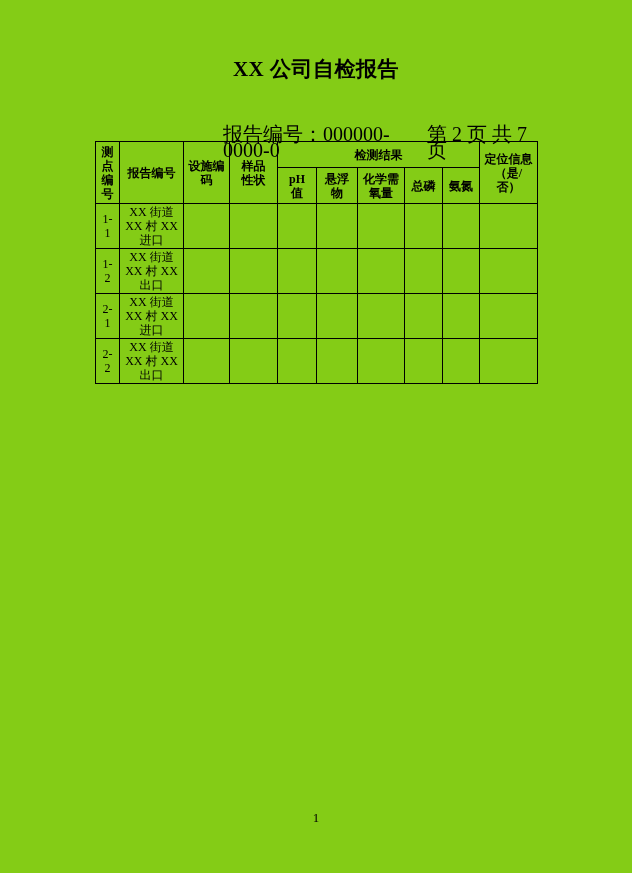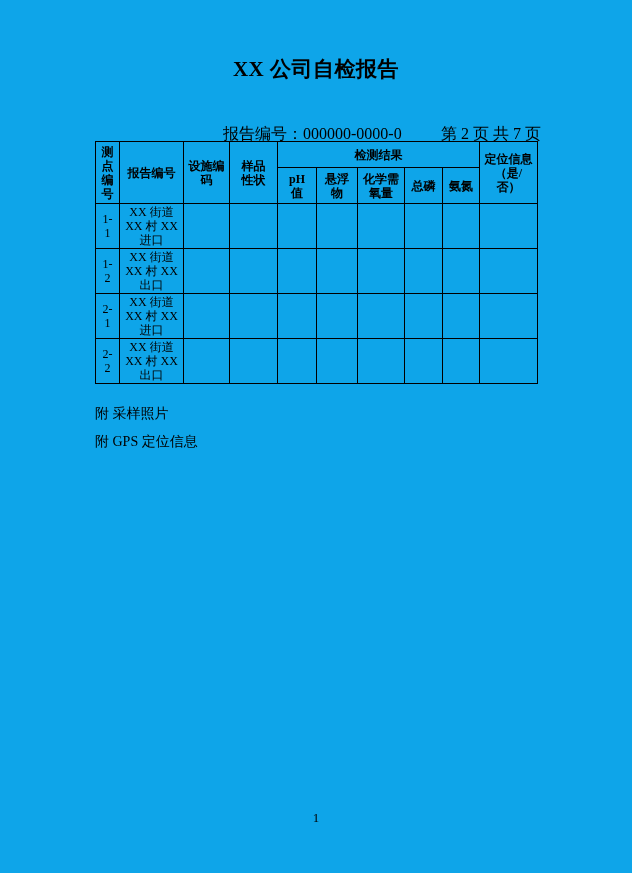--- a/index.html
+++ b/index.html
@@ -3,21 +3,21 @@
 <meta charset="utf-8">
 <style>
   * { margin: 0; padding: 0; box-sizing: border-box; }
   html, body { background: #ffffff; }
   body { font-family: "Liberation Serif", "DejaVu Serif", serif; color: #000; }
 
   .page {
     position: relative;
     width: 632px;
     height: 873px;
-    background: #0ea5e9;
+    background: #84cc16;
     overflow: hidden;
   }
 
   .doc-title {
     position: absolute;
     top: 56px;
     left: 0;
     width: 100%;
     text-align: center;
     font-size: 21px;
@@ -27,21 +27,21 @@
   }
 
   .report-line {
     position: absolute;
     top: 126px;
     left: 95px;
     width: 446px;
     display: flex;
     justify-content: space-between;
     align-items: baseline;
-    font-size: 16px;
+    font-size: 20px;
     line-height: 16px;
     padding-left: 128px;
   }
 
   .report-table {
     position: absolute;
     left: 95px;
     top: 141px;
     border-collapse: collapse;
     table-layout: fixed;
@@ -192,20 +192,16 @@
         <td></td>
         <td></td>
         <td></td>
         <td></td>
         <td></td>
         <td></td>
       </tr>
     </tbody>
   </table>
 
-  <div class="attachments">
-    <div class="attach-line">附 采样照片</div>
-    <div class="attach-line">附 GPS 定位信息</div>
-  </div>
 
   <div class="page-number">1</div>
 
 </div>
 
 </body></html>

